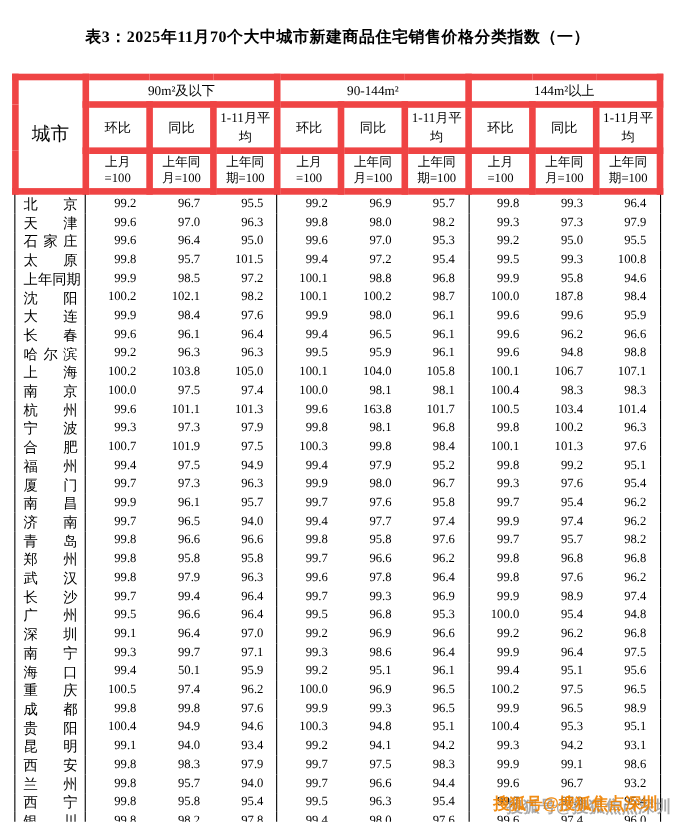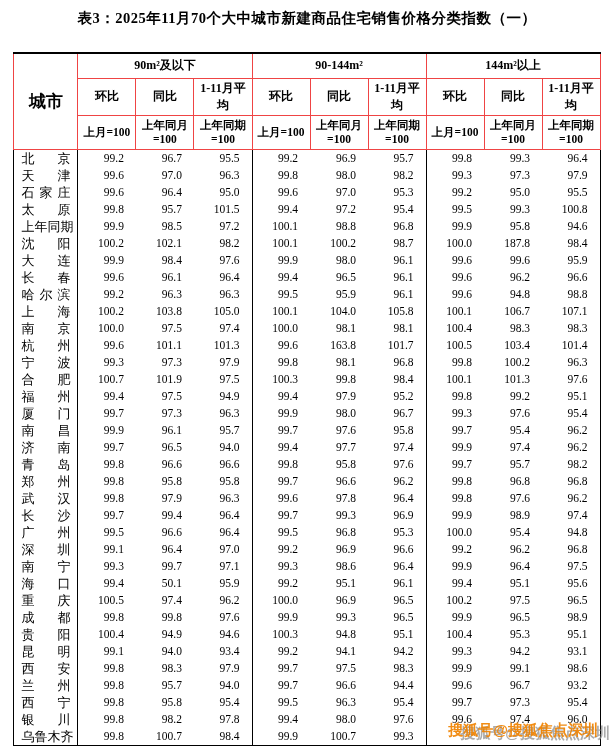--- a/index.html
+++ b/index.html
@@ -10,35 +10,35 @@
     background: #ffffff;
     color: #000000;
     font-family: "Liberation Serif", "DejaVu Serif", serif;
     position: relative;
     overflow: hidden;
   }
   .title {
     font-size: 14.5px;
     font-weight: bold;
     text-align: center;
-    margin-top: 9px;
+    margin-top: 24px;
     letter-spacing: 0.5px;
   }
   table {
     border-collapse: collapse;
     margin: 24px auto 0 auto;
     width: 586px;
     table-layout: fixed;
     border: 1px solid #000;
     border-top: 2px solid #000;
     border-bottom: 1.5px solid #000;
   }
   thead th {
-    border: 1px solid #ef4444;
-    font-weight: bold;
+    border: 6px solid #ef4444;
+    font-weight: normal;
     font-size: 12px;
     text-align: center;
     vertical-align: middle;
     padding: 1px 2px;
   }
   thead tr.h-groups th { height: 25px; }
   thead tr.h-metrics th { height: 25px; }
   thead tr.h-base th {
     height: 34px;
     font-size: 11.5px;

